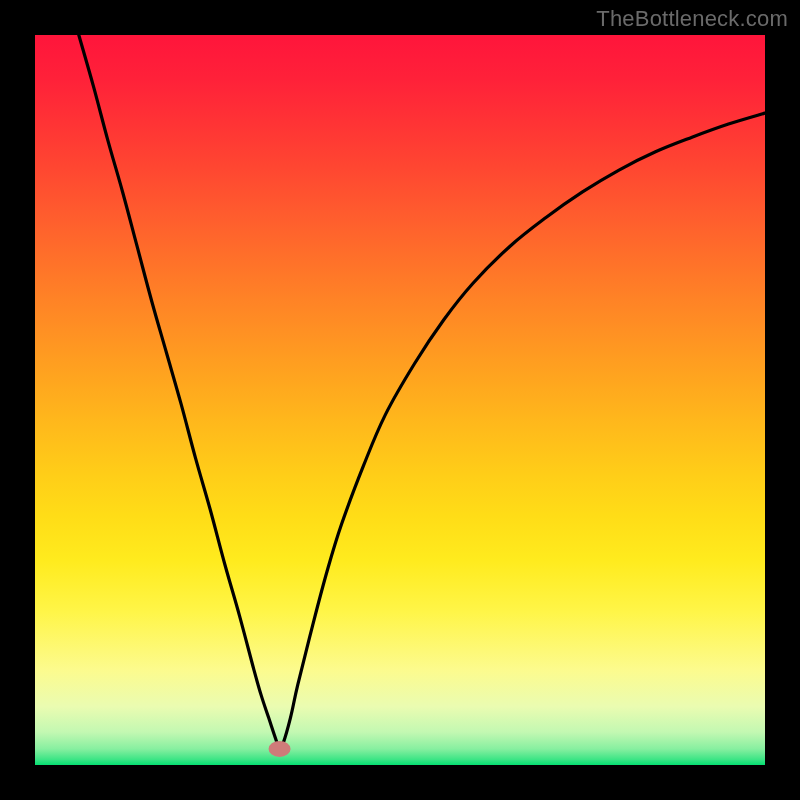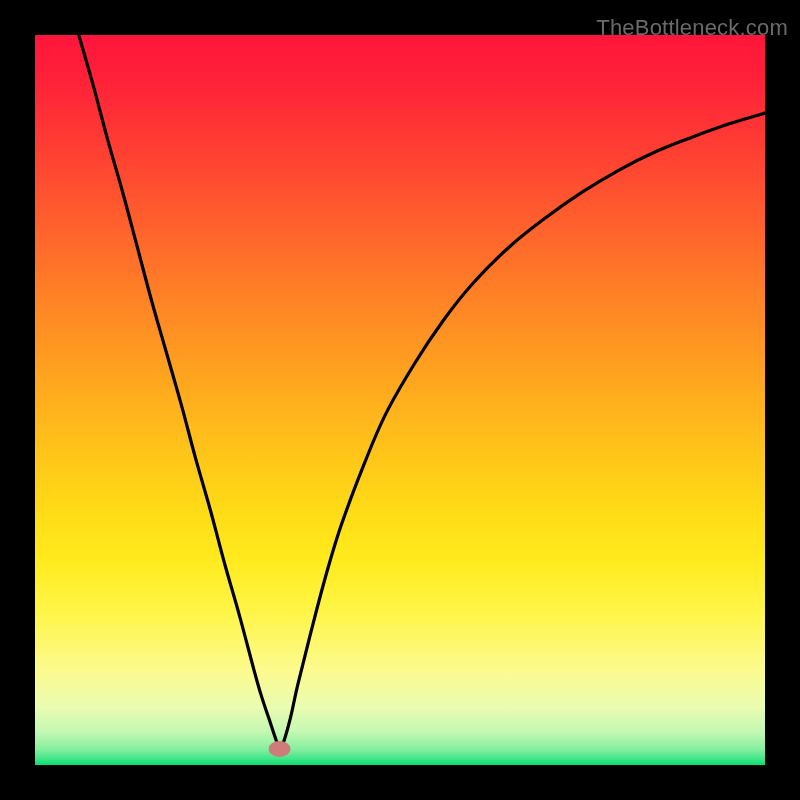--- a/index.html
+++ b/index.html
@@ -38,21 +38,20 @@
   }
   .watermark {
     position: absolute;
     top: 6px;
     right: 12px;
     color: #6a6a6a;
     font-size: 22px;
     font-weight: 500;
     letter-spacing: 0.2px;
     user-select: none;
-    margin-top: 9px;
   }
 </style>
 </head>
 <body>
 
 <div class="frame">
 
   <div class="watermark">TheBottleneck.com</div>
 
   <div class="plot-area">

